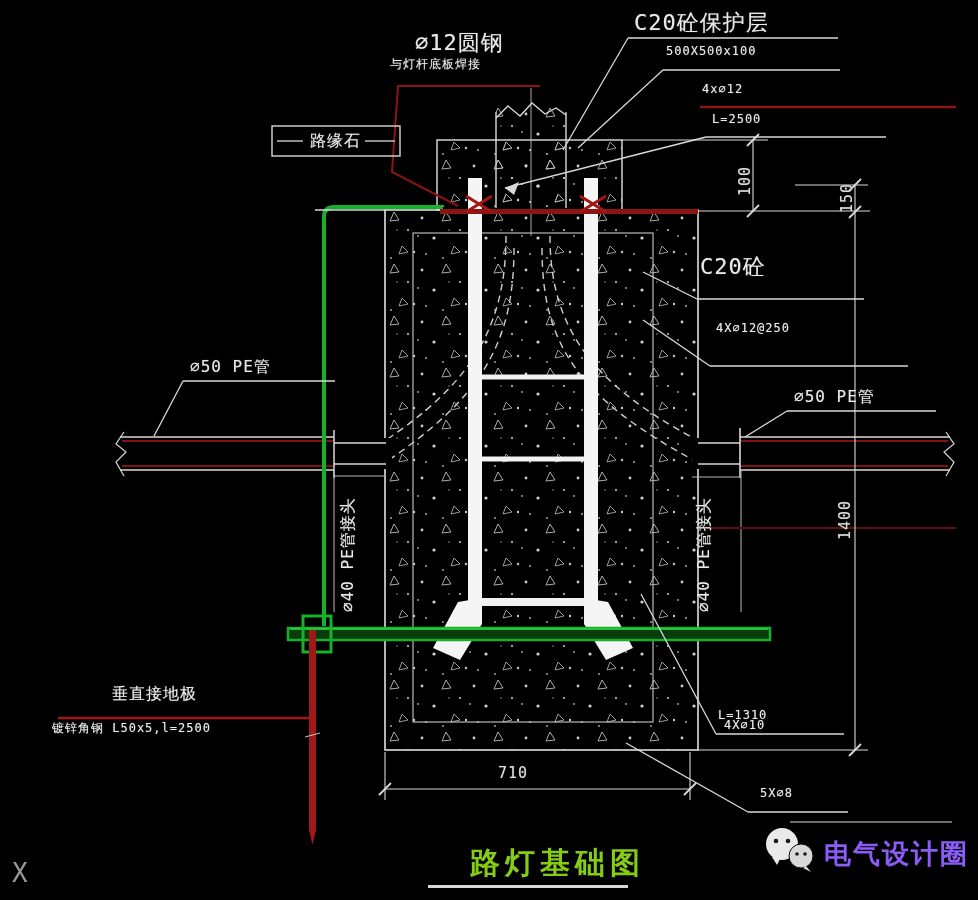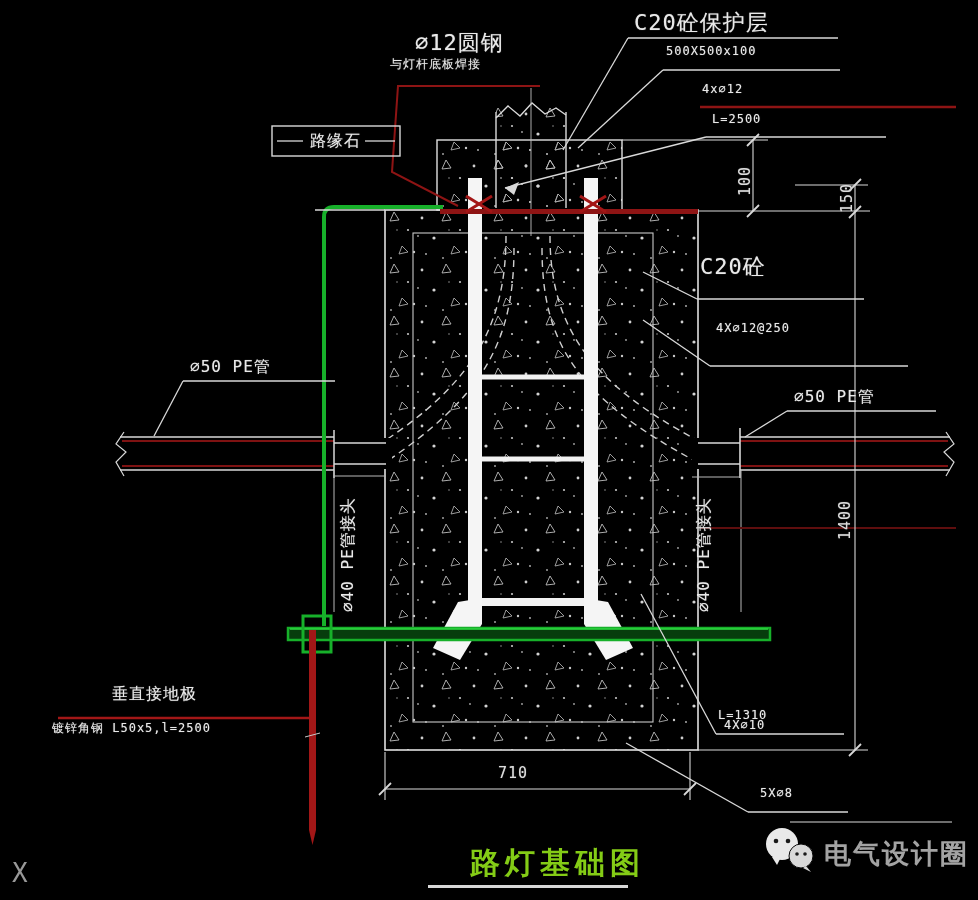--- a/index.html
+++ b/index.html
@@ -9,21 +9,21 @@
        text-shadow:0 0 1px #777;}
   .lbl.big{font-size:22px;}
   .lbl.small{font-size:16px;}
   .vert{transform:rotate(-90deg);transform-origin:0 0;}
   .dim{font-size:15px;letter-spacing:1px;color:#dcdcdc;}
   #title{position:absolute;left:430px;top:843px;font-size:30px;font-weight:bold;
          letter-spacing:5px;color:#84cc16;font-family:"DejaVu Sans", sans-serif;margin-left:40px;}
   #title-underline{position:absolute;left:428px;top:885px;width:200px;height:3px;background:#d8d8d8;}
   #corner-x{position:absolute;left:12px;top:858px;font-size:26px;color:#989898;}
   #watermark-text{position:absolute;left:824px;top:836px;font-size:27px;font-weight:bold;
-                  color:#a3a3a3;letter-spacing:2px;font-family:"DejaVu Sans", sans-serif;}
+                  color:#8b5cf6;letter-spacing:2px;font-family:"DejaVu Sans", sans-serif;}
   svg{position:absolute;left:0;top:0;}
 </style>
 </head>
 <body>
 
 <div id="stage">
 
   <svg width="978" height="900" viewBox="0 0 978 900">
     <defs>
       <pattern id="spk" width="52" height="52" patternUnits="userSpaceOnUse">

